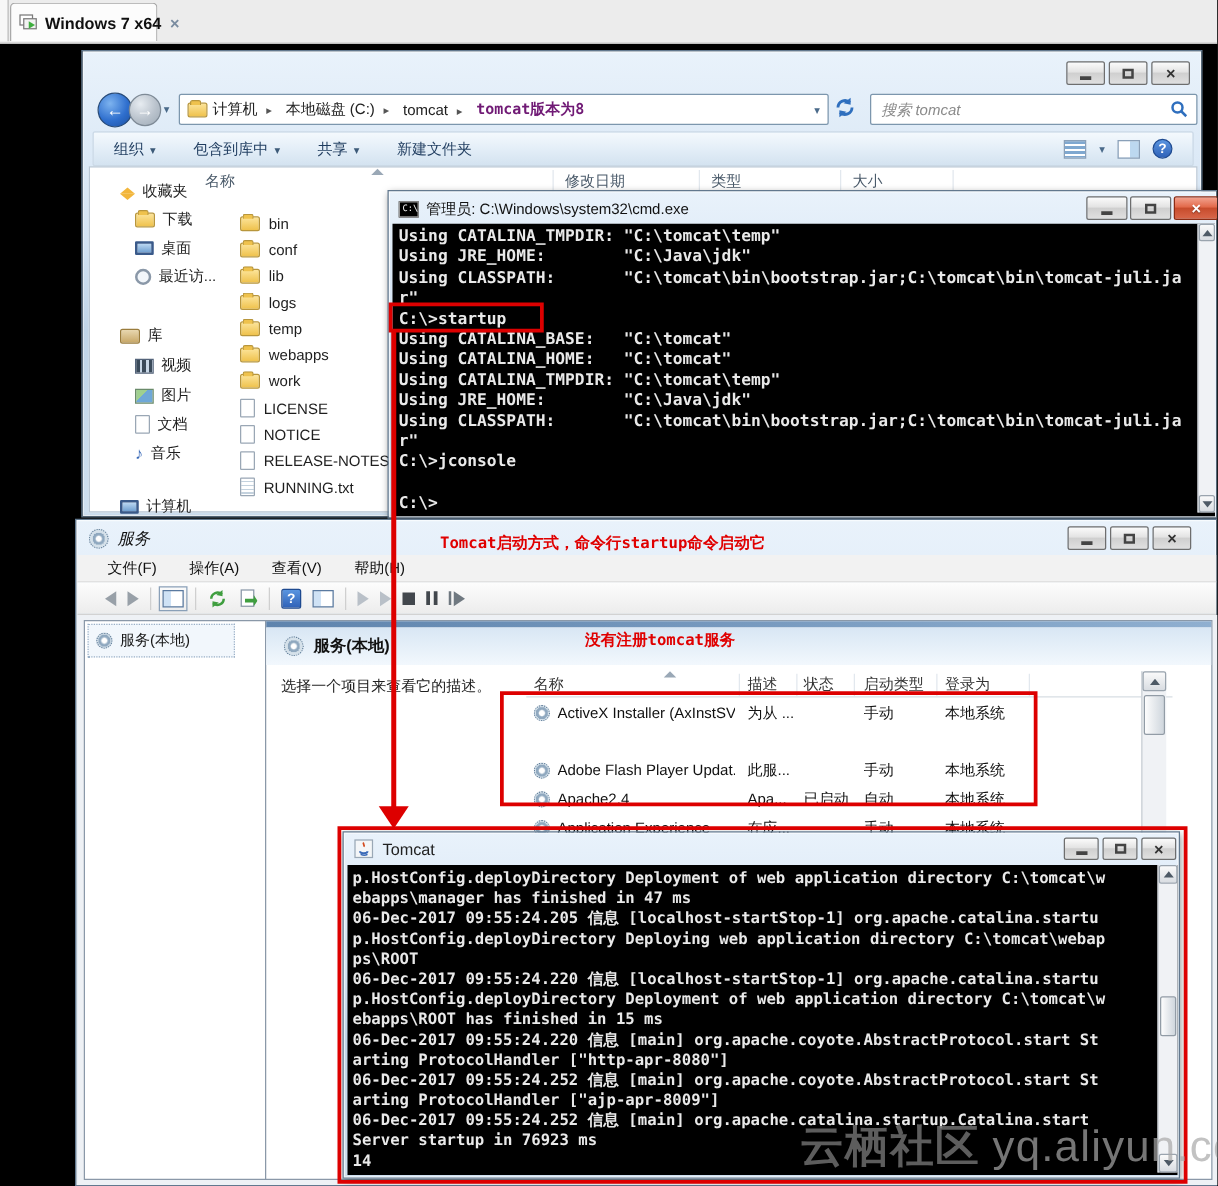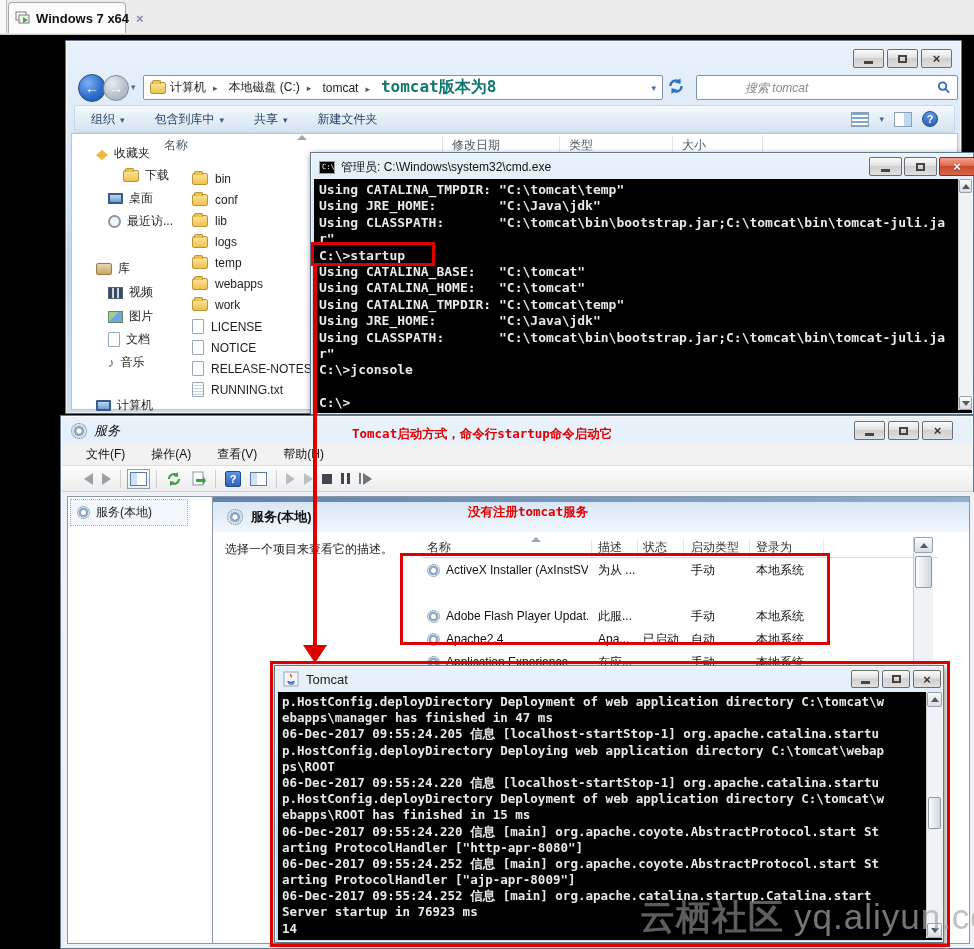--- a/index.html
+++ b/index.html
@@ -45,21 +45,21 @@
   .explorer{left:65px;top:40px;width:897px;height:374px;z-index:10;}
   .navcirc{width:26px;height:26px;border-radius:50%;display:flex;align-items:center;justify-content:center;
            color:#fff;font-size:14px;font-weight:bold;}
   .navback{background:radial-gradient(circle at 35% 30%,#7db3ef,#2f6fce 55%,#1c4fa0);border:1px solid #274a78;}
   .navfwd{background:radial-gradient(circle at 35% 30%,#e7ecf1,#b9c2cc 55%,#9daab6);border:1px solid #7e8a96;color:#fff;}
   .nav-dd{font-size:9px;color:#4a6a8a;}
   .afield{box-sizing:border-box;background:#fff;border:1px solid #7c96ad;border-radius:2px;display:flex;align-items:center;
           padding:0 6px;gap:4px;}
   .crumb{color:#222;font-size:12px;}
   .crumb::after{content:"▸";font-size:9px;color:#555;margin:0 7px;}
-  .red-anno{color:#0f766e;font-weight:bold;font-family:"DejaVu Sans Mono",monospace;font-size:16px;}
+  .red-anno{color:#701a75;font-weight:bold;font-family:"DejaVu Sans Mono",monospace;font-size:12px;}
   .dd::after{content:"▾";font-size:9px;color:#3c5a78;margin-left:5px;}
   .x-toolbar{box-sizing:border-box;background:linear-gradient(#f4f9fd,#e2edf7 55%,#d4e3f0);border:1px solid #cbd9e6;
              border-radius:2px;display:flex;align-items:center;padding:0 16px;gap:30px;color:#1f3c5f;}
   .x-main{background:#fff;border:1px solid #b8c6d4;box-sizing:border-box;}
   .colhdr{color:#4a5a6a;font-size:12px;}
   .colsep{width:1px;height:18px;background:#e2e8ee;top:2px;}
   .sortup{width:0;height:0;border-left:5px solid transparent;border-right:5px solid transparent;border-bottom:5px solid #9aa8b6;}
   .sb-item{display:flex;align-items:center;gap:6px;font-size:12px;color:#1e1e1e;}
   .f-row{display:flex;align-items:center;gap:7px;font-size:12px;color:#1e1e1e;}
 
@@ -127,21 +127,21 @@
   .anno-text{color:#e00000;font-weight:bold;font-size:12.5px;font-family:"DejaVu Sans Mono","Liberation Sans",sans-serif;white-space:nowrap;}
   .anno-line{background:#dd0000;}
   .anno-head{width:0;height:0;border-left:12px solid transparent;border-right:12px solid transparent;border-top:18px solid #dd0000;}
 
   
   .wmark{z-index:60;white-space:nowrap;font-size:35px;letter-spacing:1px;}
   .wm-brand{font-weight:bold;color:#6e6e6e;opacity:.85;}
   .wm-site{color:#a8a8a8;opacity:.7;margin-left:10px;}
 
   input.x-search-input{border:none;outline:none;background:transparent;font-style:italic;font-size:12px;color:#777;width:200px;
-      font-family:"Liberation Sans",sans-serif;margin-left:40px;}
+      font-family:"Liberation Sans",sans-serif;}
   input.x-search-input::placeholder{color:#8a8a8a;font-style:italic;}
 </style>
 </head>
 <body>
 
 <div id="screen">
 
   <div class="ab tabbar">
     <div class="ab tab-edge"></div>
     <div class="ab vm-tab">
@@ -222,21 +222,21 @@
       <span class="ab colhdr txt" style="left:610px;top:3px;">大小</span>
       <span class="ab colsep" style="left:370px;"></span>
       <span class="ab colsep" style="left:487px;"></span>
       <span class="ab colsep" style="left:600px;"></span>
       <span class="ab colsep" style="left:690px;"></span>
 
       <div class="ab sb-item" style="left:24px;top:11px;">
         <span class="i-star"></span>
         <span>收藏夹</span>
       </div>
-      <div class="ab sb-item" style="left:36px;top:33px;margin-left:15px;">
+      <div class="ab sb-item" style="left:36px;top:33px;">
         <span class="i-fold"></span>
         <span>下载</span>
       </div>
       <div class="ab sb-item" style="left:36px;top:56px;">
         <span class="i-mon"></span>
         <span>桌面</span>
       </div>
       <div class="ab sb-item" style="left:36px;top:79px;">
         <span class="i-clock"></span>
         <span>最近访...</span>

